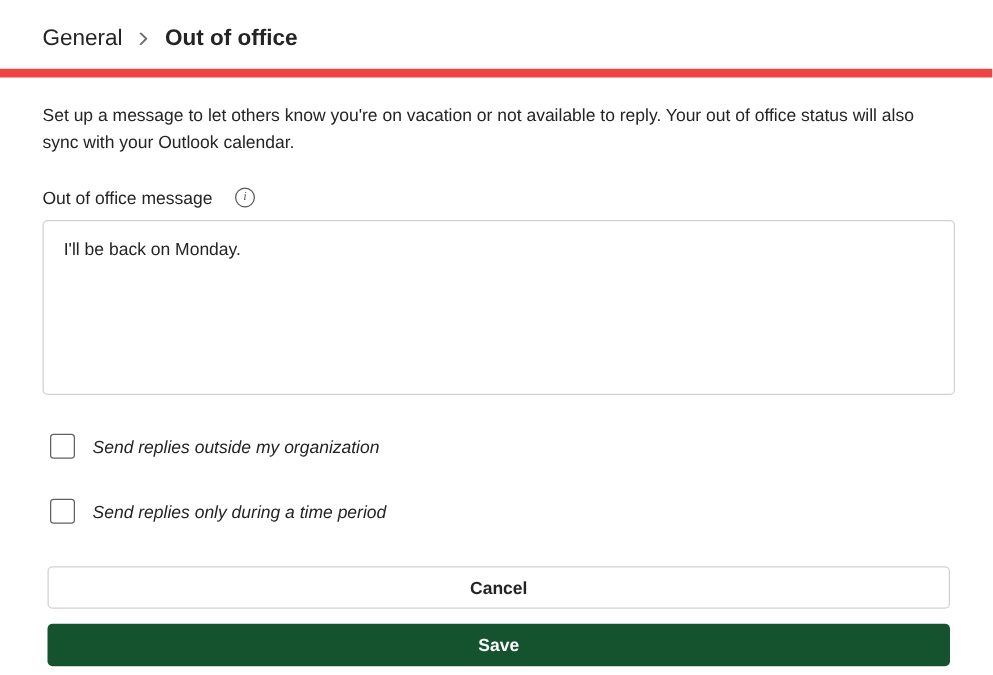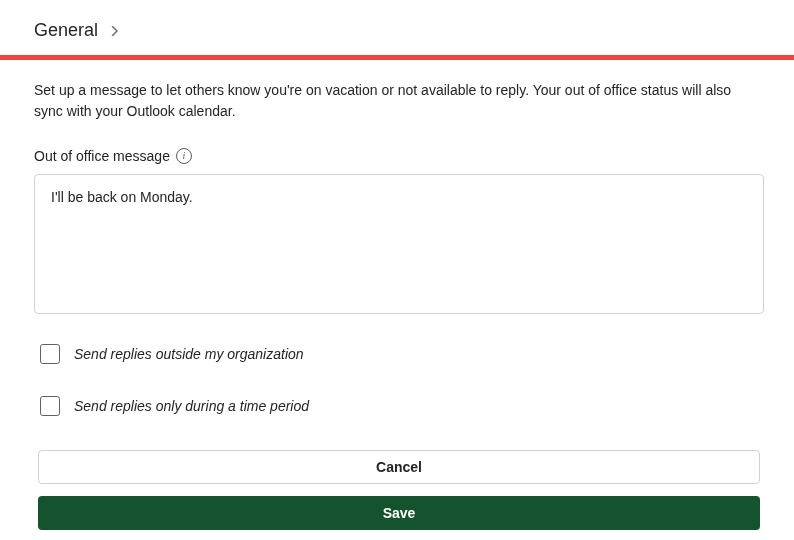--- a/index.html
+++ b/index.html
@@ -8,21 +8,21 @@
       background: #fff;
       color: #242424;
       width: 794px;
       height: 540px;
     }
     .breadcrumb {
       display: flex;
       align-items: center;
       gap: 12px;
       padding: 20px 34px 14px;
-      border-bottom: 5px solid #ef4444;
+      border-bottom: 7px solid #ef4444;
     }
     .breadcrumb .root {
       font-size: 18px;
       color: #242424;
       font-weight: 400;
     }
     .breadcrumb .chevron {
       color: #6e6e6e;
       display: inline-flex;
       align-items: center;
@@ -70,21 +70,21 @@
       top: 3px;
       right: 3px;
       width: 14px;
       height: 14px;
       background: #fff;
       border-radius: 50%;
     }
     .message-label-row {
       display: flex;
       align-items: flex-start;
-      gap: 6px;
+      gap: 18px;
       margin-top: 26px;
       margin-bottom: 10px;
     }
     .message-label {
       font-size: 14px;
       color: #242424;
     }
     .info-icon {
       width: 16px;
       height: 16px;
@@ -164,20 +164,21 @@
 </head>
 <body>
 
 <div class="breadcrumb">
   <span class="root">General</span>
   <span class="chevron">
     <svg width="10" height="10" viewBox="0 0 10 10">
         <path d="M2.5 0.5 L7 5 L2.5 9.5" fill="none" stroke="#6e6e6e" stroke-width="1.5" stroke-linecap="round" stroke-linejoin="round"></path>
       </svg>
   </span>
+  <span class="current">Out of office</span>
 </div>
 
 <div class="content">
 
   <p class="description">Set up a message to let others know you're on vacation or not available to reply. Your out of office status will also sync with your Outlook calendar.</p>
 
 
   <div class="message-label-row">
     <span class="message-label">Out of office message</span>
     <span class="info-icon">i</span>

